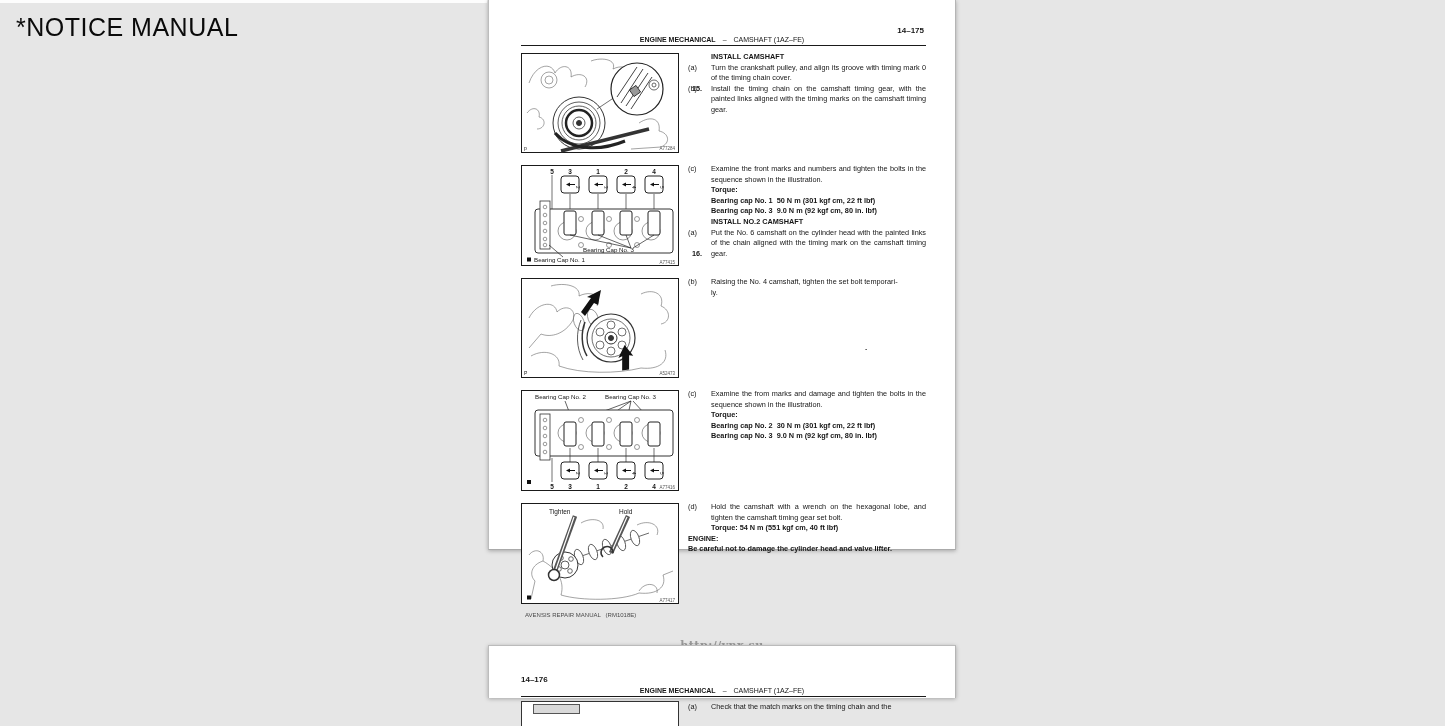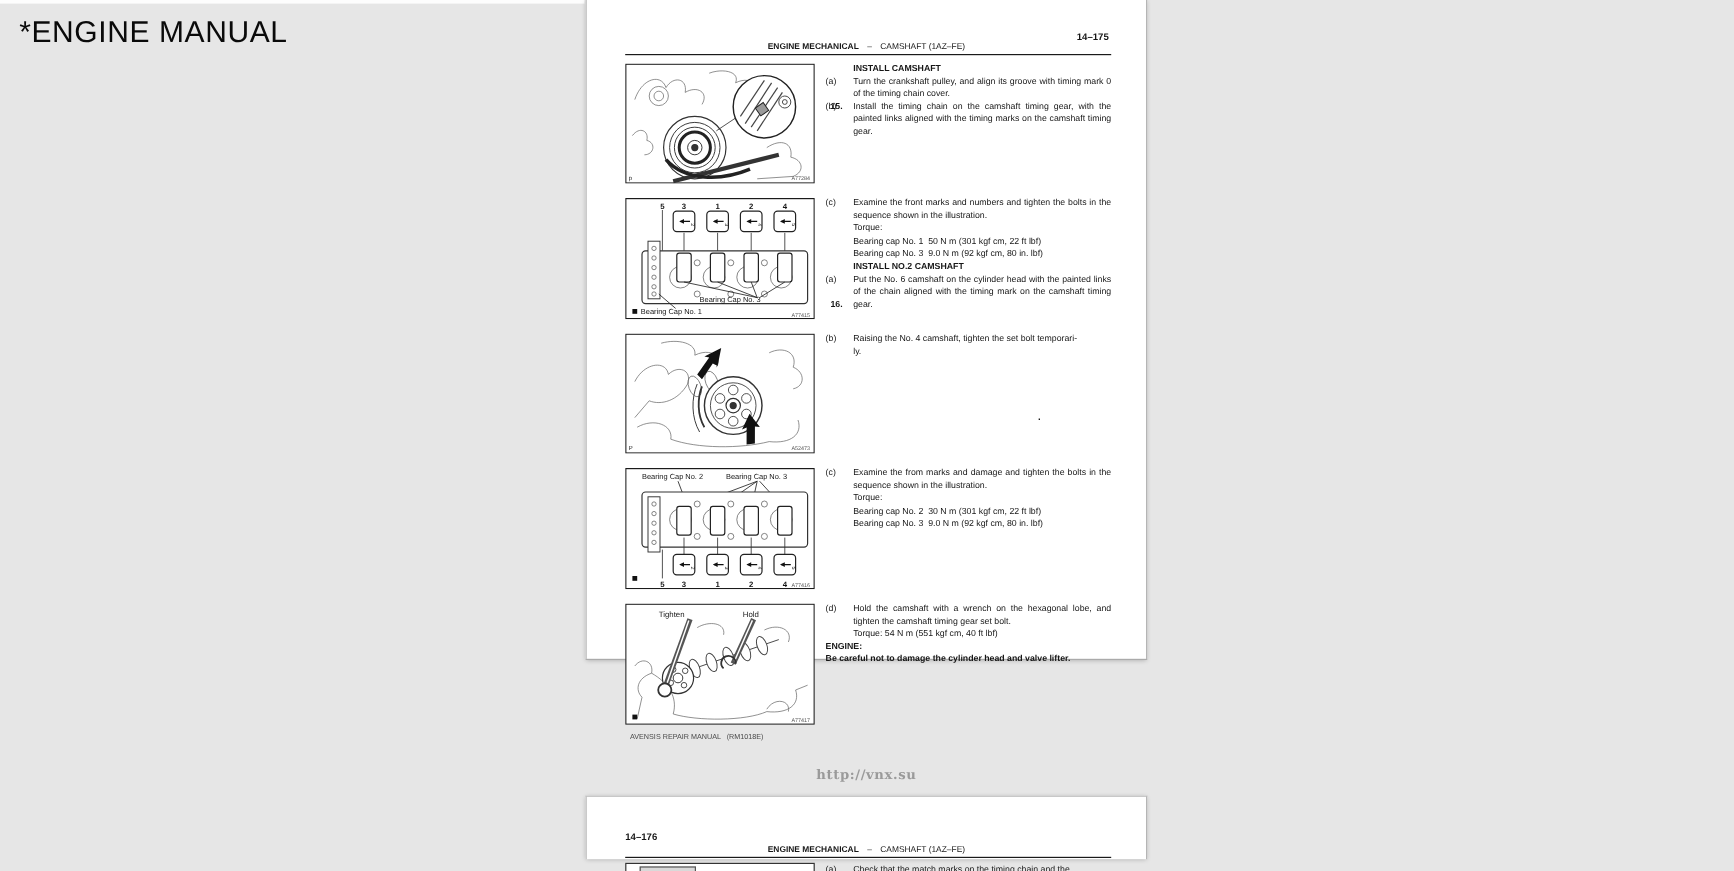--- a/index.html
+++ b/index.html
@@ -9,57 +9,57 @@
   .abs { position:absolute; }
 
   .sample-label { left:16px; top:13px; font-size:25px; letter-spacing:0.5px; color:#0a0a0a; }
 
   .top-strip { left:0; top:0; width:487px; height:3px; background:#fdfdfd; }
 
   .page { left:488px; width:468px; background:#ffffff;
           border-left:1px solid #bdbdbd; border-right:1px solid #b5b5b5;
           box-shadow:0 1px 4px rgba(0,0,0,.28); }
   .page1 { top:0; height:550px; border-bottom:1px solid #aaाली; border-bottom:1px solid #aaa; }
-  .page2 { top:663px; height:53px; border-top:1px solid #bbb; }
+  .page2 { top:645px; height:53px; border-top:1px solid #bbb; }
 
   .pagenum { font-size:8px; font-weight:bold; }
   .hdrline { width:100%; text-align:center; font-size:7px; white-space:nowrap; }
   .hdrline .sec { font-weight:bold; }
   .hdrline .dash { padding:0 7px; color:#333; }
   .rule { height:1px; background:#1a1a1a; }
 
   .figbox { width:158px; }
   .figbox svg { display:block; }
   svg text { font-family:"Liberation Sans", sans-serif; fill:#161616; }
   svg text.code { fill:#555; }
 
   .txtrow { width:238px; font-size:7.3px; line-height:10.6px; }
   .step { position:relative; padding-left:23px; font-weight:bold; }
   .stepno { position:absolute; left:4px; top:0;margin-top:32px; }
   .sub { position:relative; padding-left:23px; }
   .letter { position:absolute; left:0; top:0; }
   .body { text-align:justify; }
-  .torq { padding-left:23px; font-weight:normal; white-space:pre-wrap; }
+  .torq { padding-left:23px; font-weight:bold; white-space:pre-wrap; }
   .noticeL, .noticeT { font-weight:bold; }
 
   .footer { font-size:6px; color:#4a4a4a; white-space:pre-wrap; }
   .watermark { width:100%; text-align:center; font-family:"DejaVu Serif", serif;
                font-weight:bold; font-size:11px; color:#9a9a9a; letter-spacing:0.5px; }
   .straydot { font-size:8px; font-weight:bold; }
 
   .p2figbox { width:158px; height:40px; border:1px solid #333; background:#fff; }
   .p2inner { position:absolute; left:11px; top:2px; width:47px; height:10px;
              background:#d9d9d9; border:1px solid #555; }
 </style>
 </head>
 <body>
 
 <div class="abs top-strip"></div>
 
-<div class="abs sample-label">*ENGINE MANUAL</div>
+<div class="abs sample-label">*NOTICE MANUAL</div>
 
 <div class="abs page page1">
 
   <div class="abs pagenum" style="right:31px; top:26px;">14–175</div>
 
   <div class="abs hdrline" style="top:36px;">
     <span class="sec">ENGINE MECHANICAL</span><span class="dash">–</span><span>CAMSHAFT (1AZ–FE)</span>
   </div>
   <div class="abs rule" style="left:32px; top:45px; width:405px;"></div>
 

